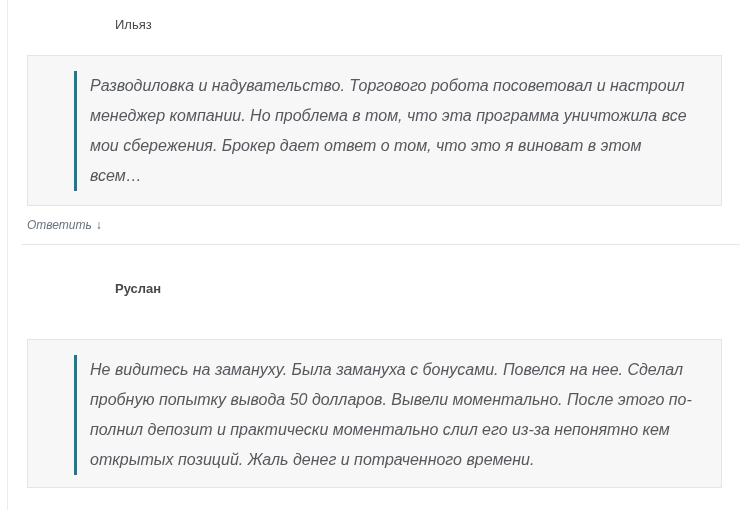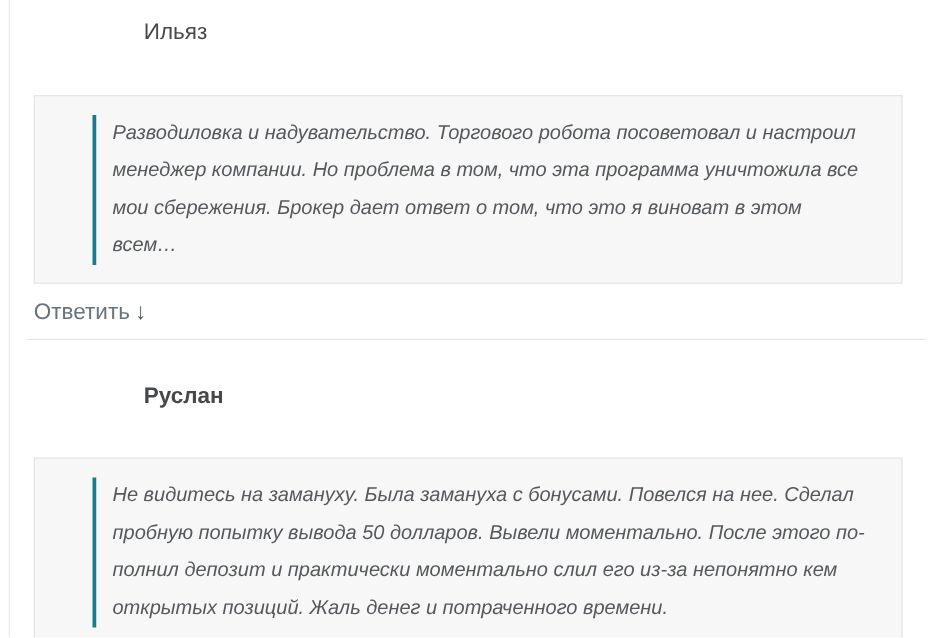--- a/index.html
+++ b/index.html
@@ -14,65 +14,66 @@
     left: 7px; top: 0;
     width: 1px; height: 510px;
     background: #ececec;
   }
   .comments {
     position: relative;
     padding: 17px 28px 0 27px;
   }
   .comment-author {
     margin-left: 88px;
-    font-size: 18px;
+    font-size: 13px;
     line-height: 16px;
     color: #46484c;
   }
   .comment-body {
-    margin-top: 43px;
+    margin-top: 22px;
     background: #f7f7f7;
     border: 1px solid #e5e5e5;
     padding: 15px 24px 14px 0;
   }
   .comment-quote {
     margin-left: 46px;
     border-left: 3px solid #1b7a8e;
     padding-left: 13px;
     font-style: italic;
     font-size: 16px;
     line-height: 30px;
     color: #55585d;
     white-space: pre-line;
   }
   .reply-link {
     display: inline-block;
     margin-top: 12px;
-    font-size: 18px;
+    font-size: 12px;
     color: #68737d;
     text-decoration: none;
     cursor: pointer;
+    font-style: italic;
   }
   .reply-link .arrow {
     margin-left: 4px;
     color: #4f5a64;
   }
   .comment-divider {
     border: 0;
     border-top: 1px solid #e8e6e4;
     margin: 11px -18px 0 -5px;
   }
   .comment + .comment .comment-author,
   .comment-author.second {
     margin-top: 36px;
     font-weight: bold;
   }
   .comment-body.second {
     margin-top: 42px;
-    padding-bottom: 24px;
+    padding-bottom: 12px;
   }
 </style>
 </head>
 <body>
 
 <div class="page-rule"></div>
 
 <div class="comments">
 
   <article class="comment">

